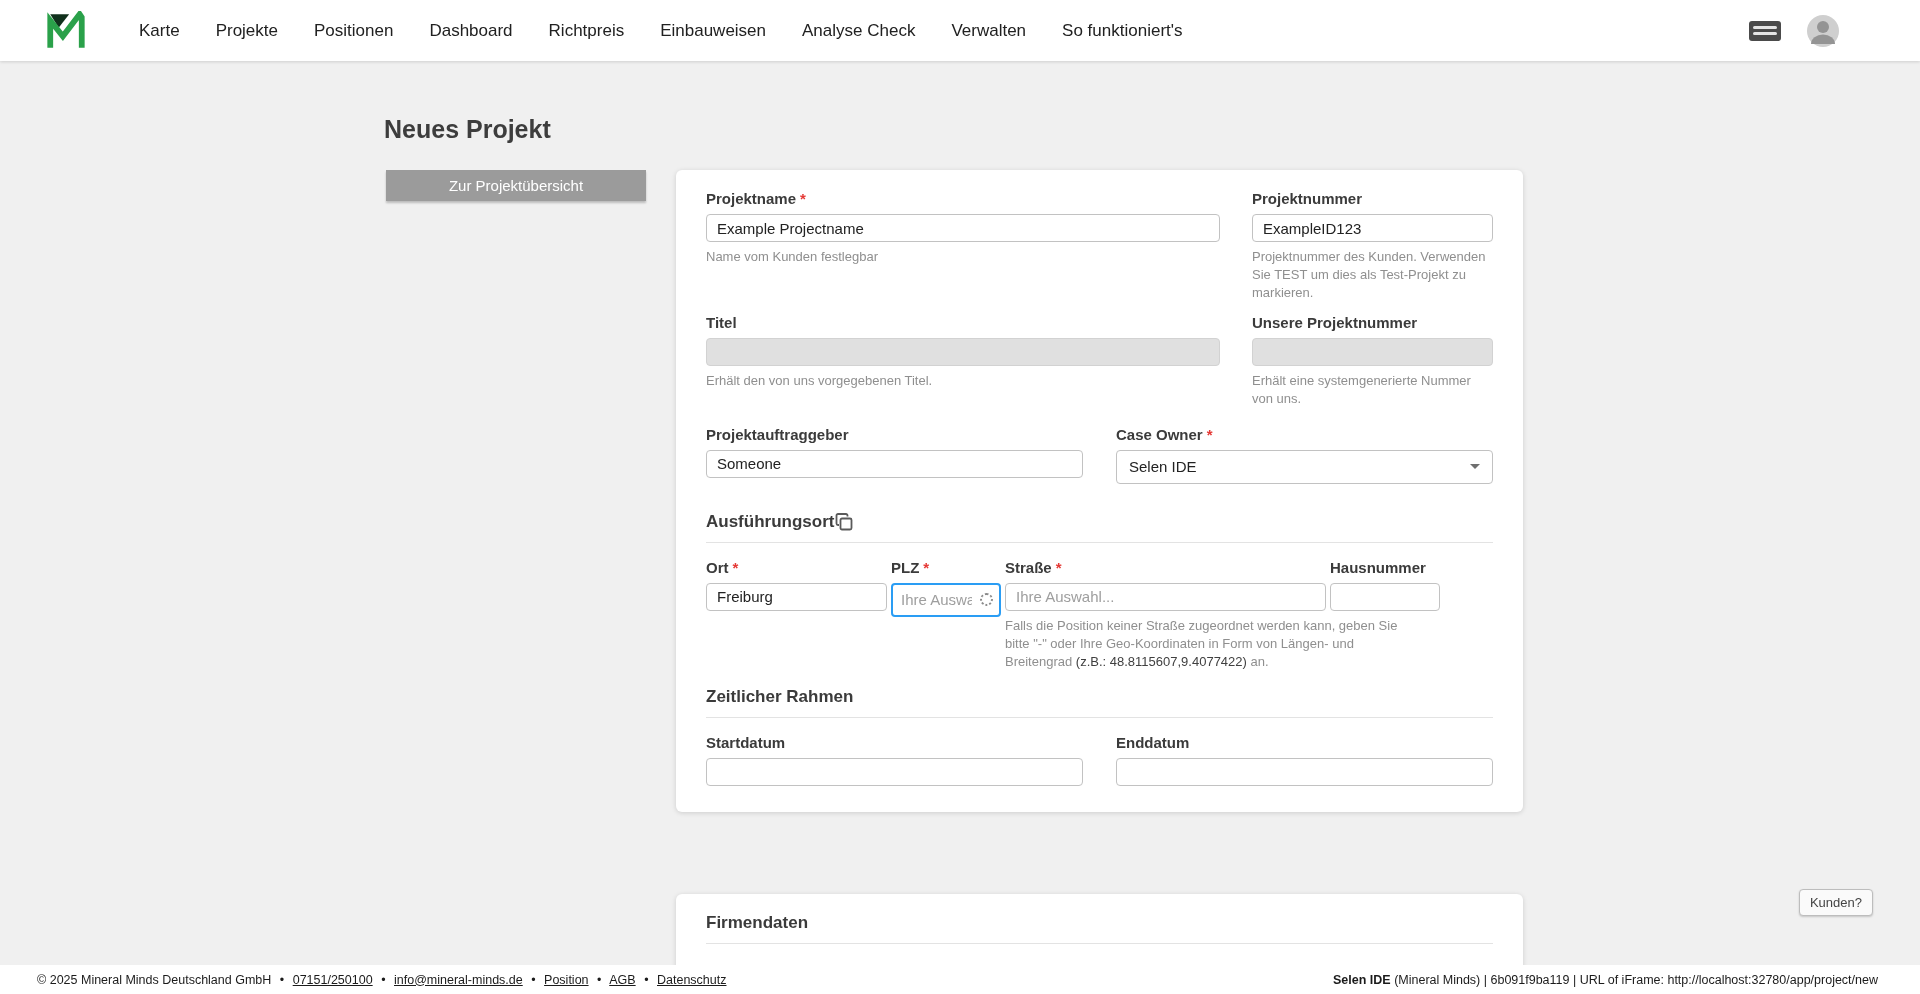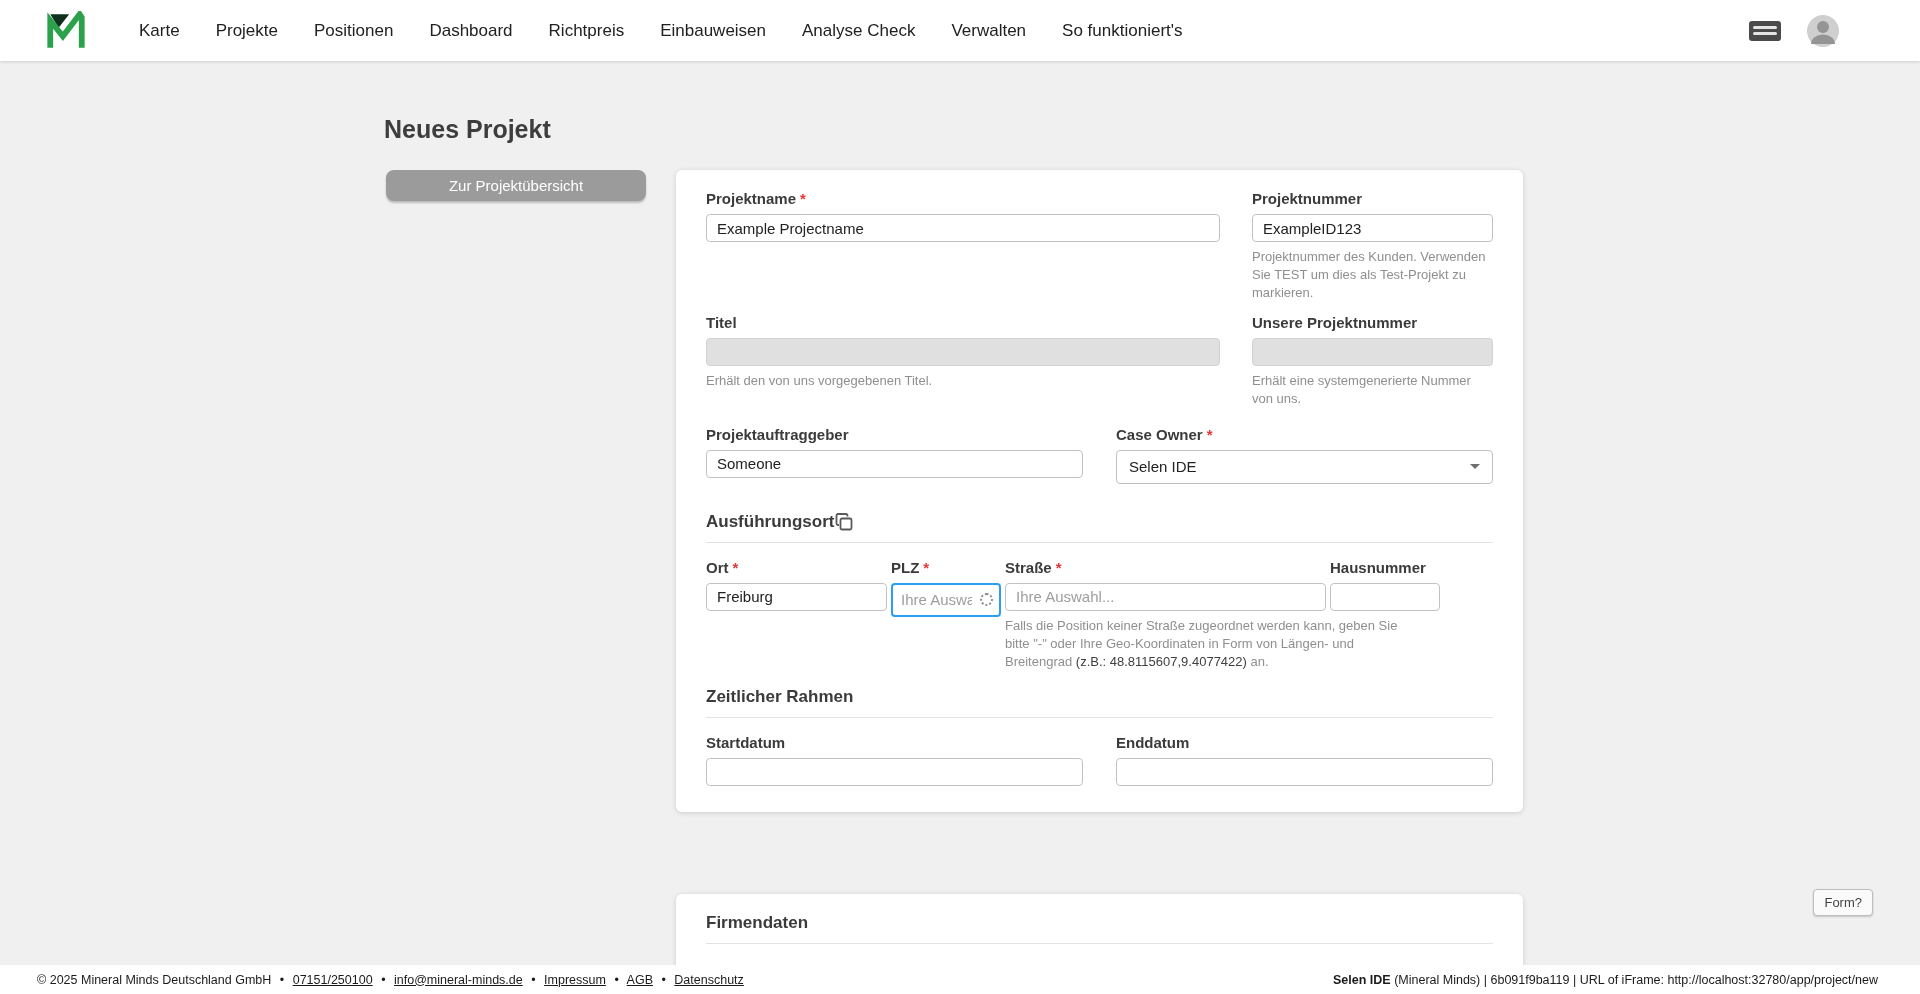--- a/index.html
+++ b/index.html
@@ -13,21 +13,21 @@
   .logo { width:42px; height:40px; flex:none; }
   .nav { display:flex; gap:36px; margin-left:52px; }
   .nav-item { font-size:17px; color:#212121; cursor:pointer; white-space:nowrap; }
   .header-right { margin-left:auto; display:flex; align-items:center; gap:24px; }
   .hdr-icon { cursor:pointer; display:flex; align-items:center; }
 
   
   .content { position:absolute; top:61px; bottom:29px; left:0; right:0; overflow:hidden; }
   .page-title { position:absolute; left:384px; top:54px; font-size:25px; font-weight:700; color:#3d3d3d; }
   .back-btn { position:absolute; left:386px; top:109px; width:260px; height:31px;
-              background:#9b9b9b; color:#fff; border:none; border-radius:8px; font-size:15px;
+              background:#9b9b9b; color:#fff; border:none; border-radius:0; font-size:15px;
               font-family:inherit; cursor:pointer; box-shadow:0 2px 2px rgba(0,0,0,.22); }
 
   .card { position:absolute; left:676px; width:847px; background:#fff; border-radius:6px;
           box-shadow:0 1px 5px rgba(0,0,0,.15); }
   .card-main { top:109px; padding:20px 30px 26px; }
   .card-firmen { top:833px; height:130px; padding:19px 30px; }
 
   .row { display:flex; align-items:flex-start; }
   .g32 { gap:32px; } .g33 { gap:33px; } .g22 { gap:4px; }
   .mb20 { margin-bottom:12px; } .mb18 { margin-bottom:18px; }
@@ -121,20 +121,21 @@
 
   <div class="card card-main">
 
     <div class="row g32 mb20">
       <div class="field w514">
         <div class="label">
           <span>Projektname</span>
             <span class="req">*</span>
         </div>
         <input class="text-input" type="text" value="Example Projectname" style="">
+        <div class="helper">Name vom Kunden festlegbar</div>
       </div>
       <div class="field w241">
         <div class="label">
           <span>Projektnummer</span>
         </div>
         <input class="text-input" type="text" value="ExampleID123" style="">
         <div class="helper">Projektnummer des Kunden. Verwenden Sie TEST um dies als Test-Projekt zu markieren.</div>
       </div>
     </div>
 
@@ -240,33 +241,33 @@
     </div>
 
   </div>
 
   <div class="card card-firmen">
     <div class="section-head">
       <span>Firmendaten</span>
     </div>
   </div>
 
-  <button class="help-btn">Form?</button>
+  <button class="help-btn">Kunden?</button>
 
 </div>
 
 <div class="footer">
   <div class="footer-left">
     <span>© 2025 Mineral Minds Deutschland GmbH</span>
     <span class="dot">•</span>
     <a>07151/250100</a>
     <span class="dot">•</span>
     <a>info@mineral-minds.de</a>
     <span class="dot">•</span>
-    <a>Impressum</a>
+    <a>Position</a>
     <span class="dot">•</span>
     <a>AGB</a>
     <span class="dot">•</span>
     <a>Datenschutz</a>
   </div>
   <div class="footer-right">
     <b>Selen IDE</b><span> (Mineral Minds) | 6b091f9ba119 | URL of iFrame: http://localhost:32780/app/project/new</span>
   </div>
 </div>
 

